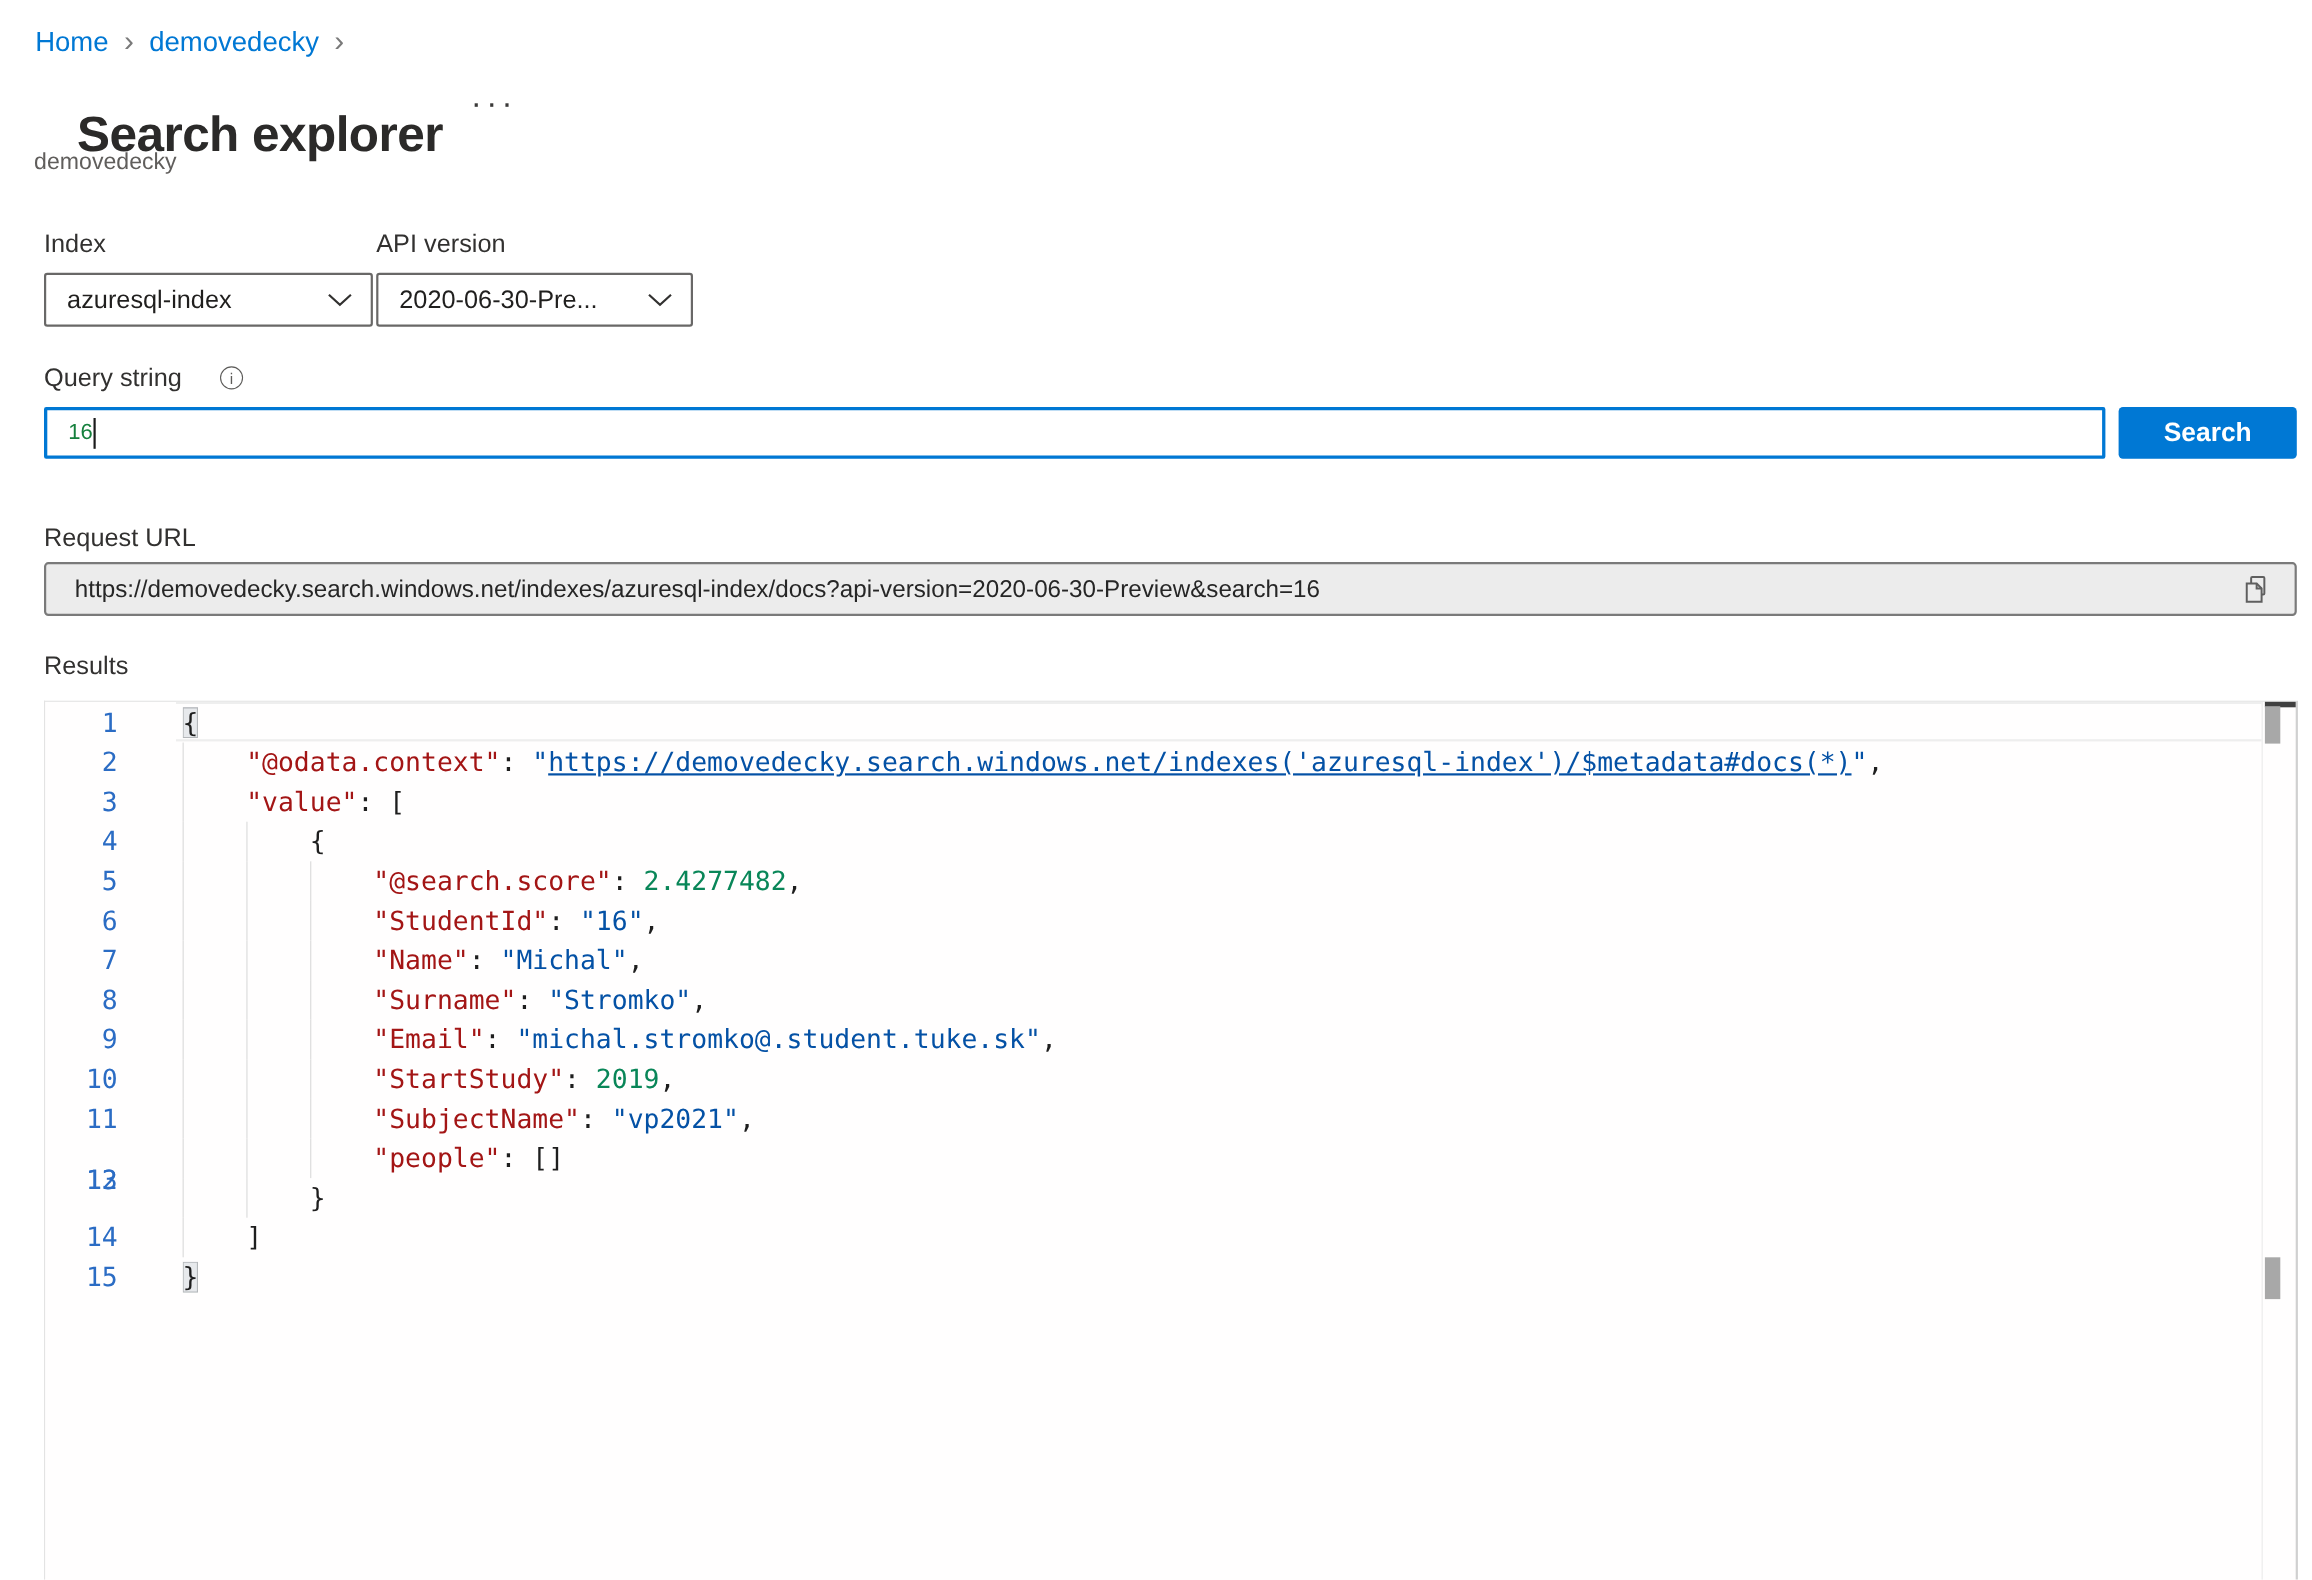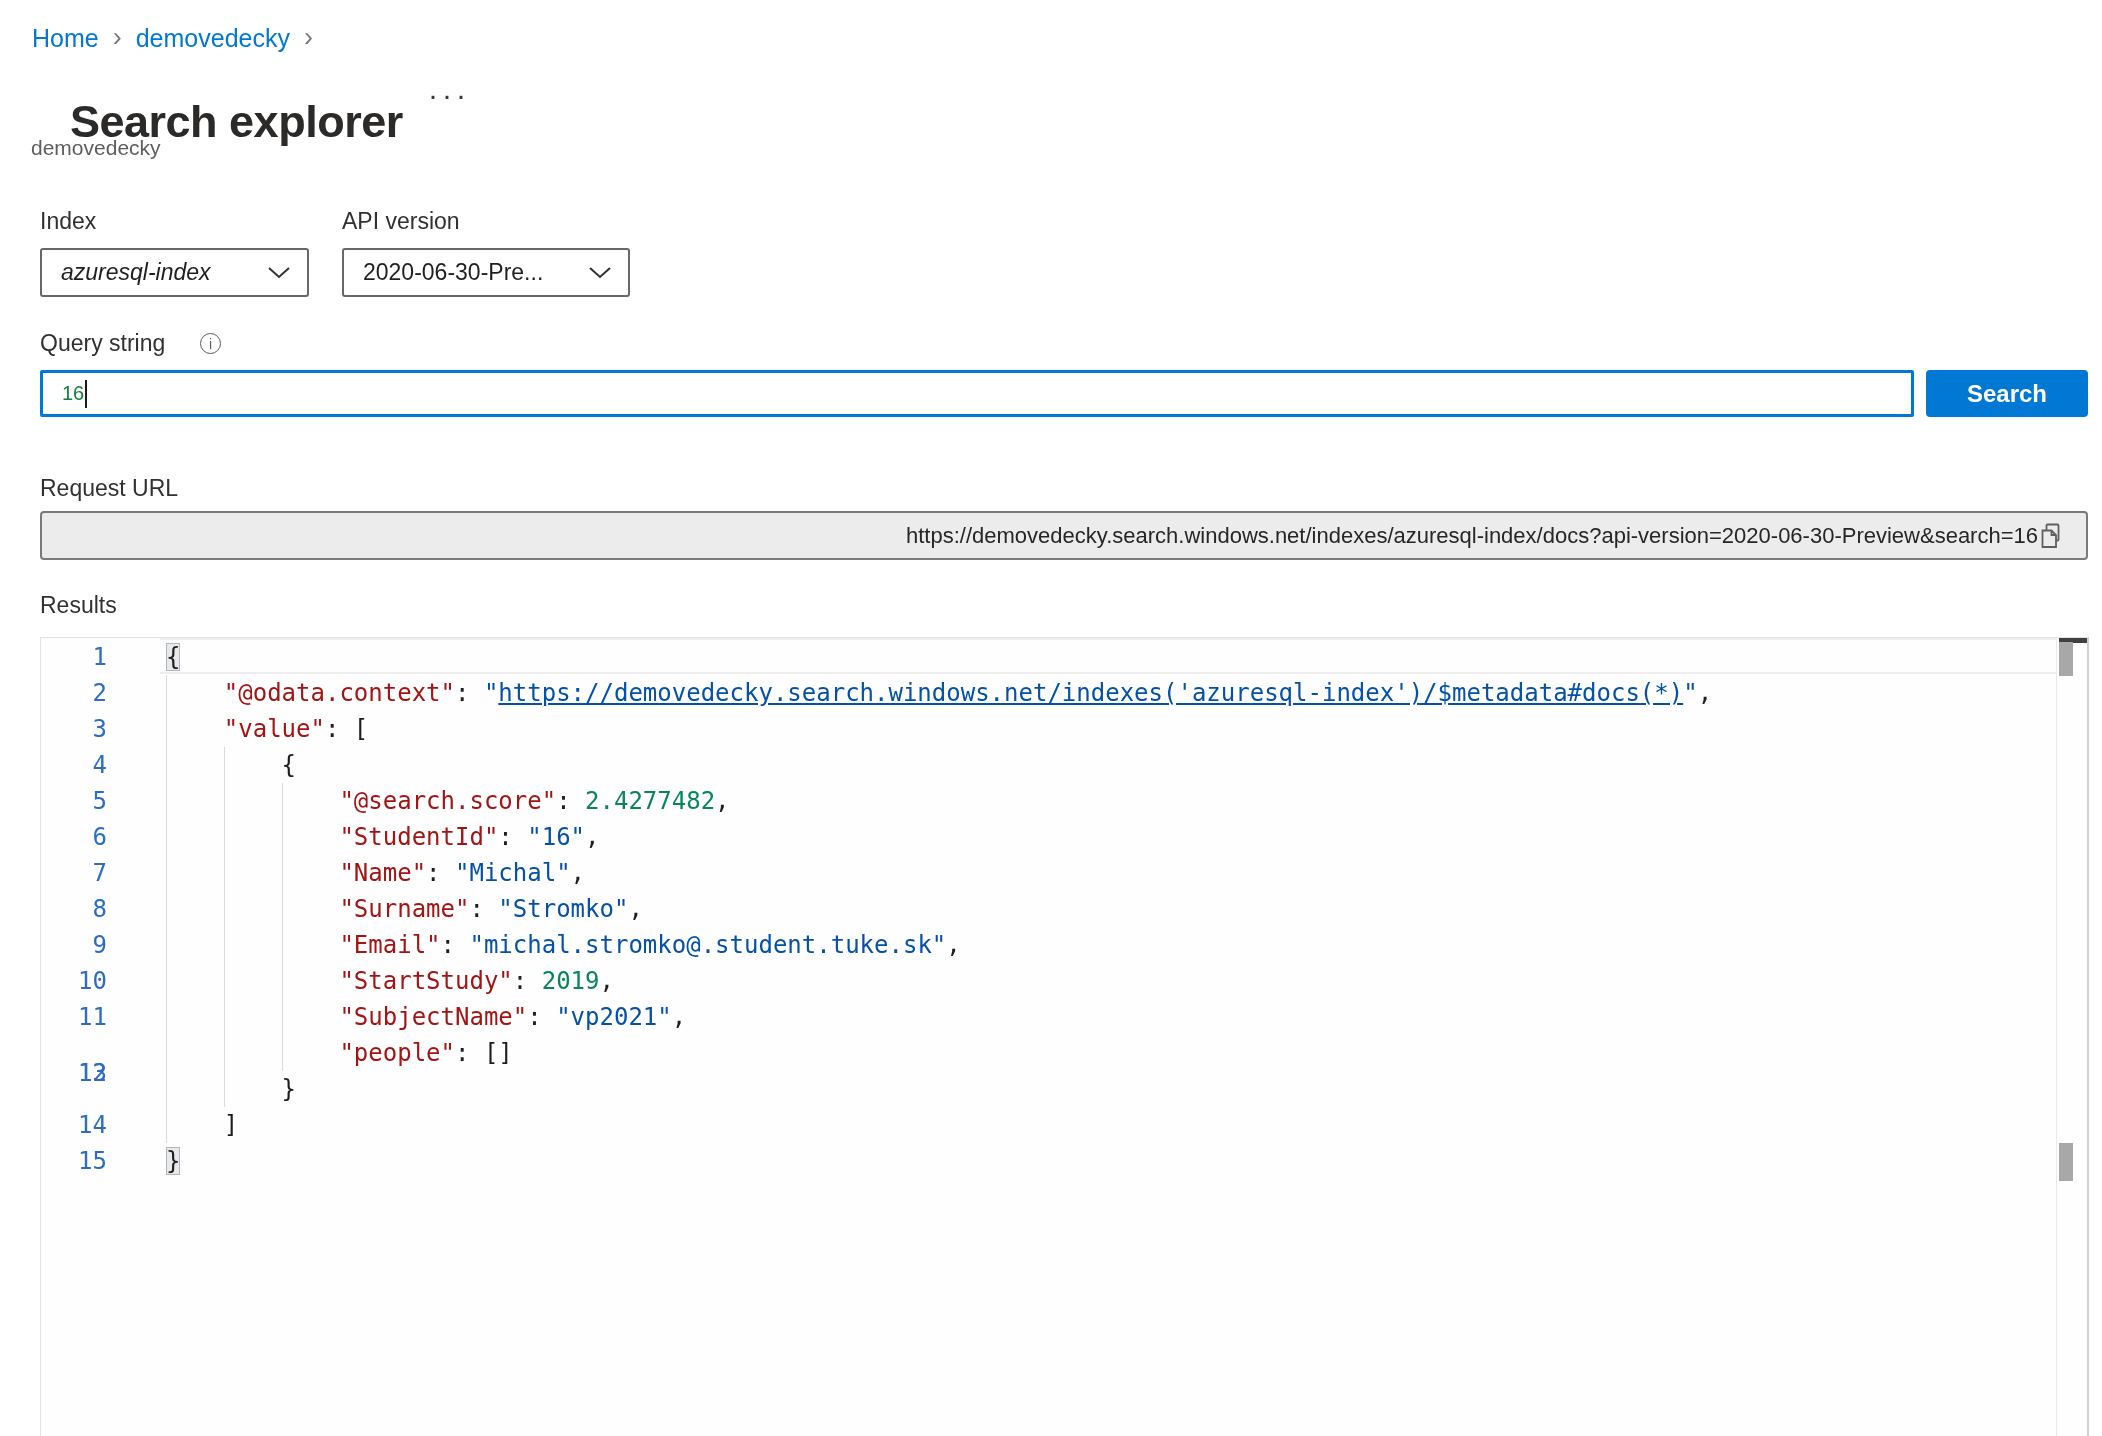--- a/index.html
+++ b/index.html
@@ -19,37 +19,37 @@
   .field-label{position:absolute;font-size:23px;color:#323130;}
   #lbl-index{left:40px;top:208px;}
   #lbl-api{left:342px;top:208px;}
   #lbl-query{left:40px;top:330px;}
   #lbl-requrl{left:40px;top:475px;}
   #lbl-results{left:40px;top:592px;}
   
   .dropdown{position:absolute;top:248px;height:49px;border:2px solid #69686
 7;border-radius:3px;background:#fff;display:flex;align-items:center;box-sizing:border-box;cursor:pointer;}
   .dropdown{border:2px solid #696867;}
-  #dd-index{left:40px;width:269px;font-style:italic;}
+  #dd-index{left:40px;width:299px;}
   #dd-api{left:342px;width:288px;}
   .dd-text{font-size:23px;color:#201f1e;padding-left:19px;flex:1;white-space:nowrap;overflow:hidden;}
   .dd-chevron{margin-right:16px;display:flex;align-items:center;}
   
   .info-icon{position:absolute;left:200px;top:333px;width:21px;height:21px;border:1.5px solid #5d5c5a;border-radius:50%;
     font-size:14px;color:#5d5c5a;display:flex;align-items:center;justify-content:center;box-sizing:border-box;cursor:default;}
   .query-input{position:absolute;left:40px;top:370px;width:1874px;height:47px;border:3px solid #0078d4;border-radius:2px;
     box-sizing:border-box;background:#fff;display:flex;align-items:center;cursor:text;}
   .query-text{font-size:20px;color:#15803d;padding-left:19px;}
   .caret{display:inline-block;width:2px;height:28px;background:#1b1b1b;vertical-align:middle;margin-left:1px;}
   .search-button{position:absolute;left:1926px;top:370px;width:162px;height:47px;background:#0078d4;border:none;border-radius:4px;
     color:#fff;font-size:24px;font-weight:600;font-family:"Liberation Sans",sans-serif;cursor:pointer;display:flex;align-items:center;justify-content:center;}
   
   .url-bar{position:absolute;left:40px;top:511px;width:2048px;height:49px;background:#ececec;border:2px solid #7a7a7a;border-radius:4px;
     box-sizing:border-box;display:flex;align-items:center;}
-  .url-text{font-size:22px;color:#262626;padding-left:26px;white-space:nowrap;overflow:hidden;flex:1;text-align:right;}
+  .url-text{font-size:22px;color:#262626;padding-left:26px;white-space:nowrap;overflow:hidden;flex:1;}
   .copy-btn{margin-right:22px;cursor:pointer;display:flex;align-items:center;}
   
   .editor{position:absolute;left:40px;top:637px;width:2049px;height:799px;background:#fffefe;
     border-top:1px solid #e3e3e3;border-left:1px solid #e3e3e3;border-right:2px solid #d0d0d0;box-sizing:border-box;
     font-family:"DejaVu Sans Mono",monospace;font-size:24px;}
   .ed-gutter{position:absolute;left:0;top:1px;width:125px;bottom:0;}
   .ed-gutter .ln{position:absolute;right:59px;height:36px;line-height:36px;color:#2b6cc4;text-align:right;width:60px;}
   .ed-content{position:absolute;left:125px;top:1px;width:1890px;bottom:0;}
   .ed-row{position:absolute;left:0;height:36px;line-height:36px;white-space:pre;color:#1e1e1e;}
   .cur-line{position:absolute;left:-6px;right:0;top:-1px;height:36px;border-top:2px solid #eeeeee;border-bottom:2px solid #eeeeee;box-sizing:border-box;}

